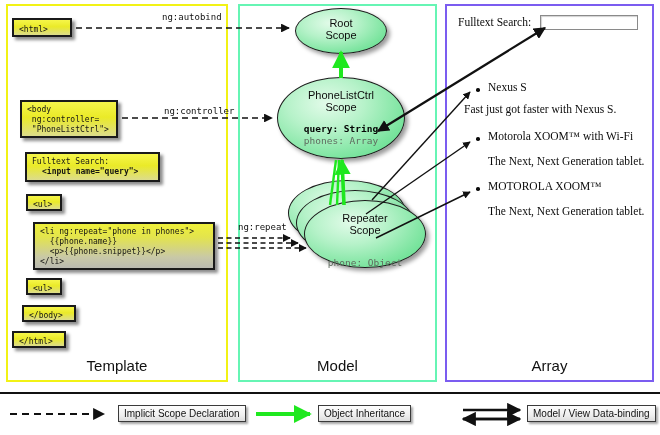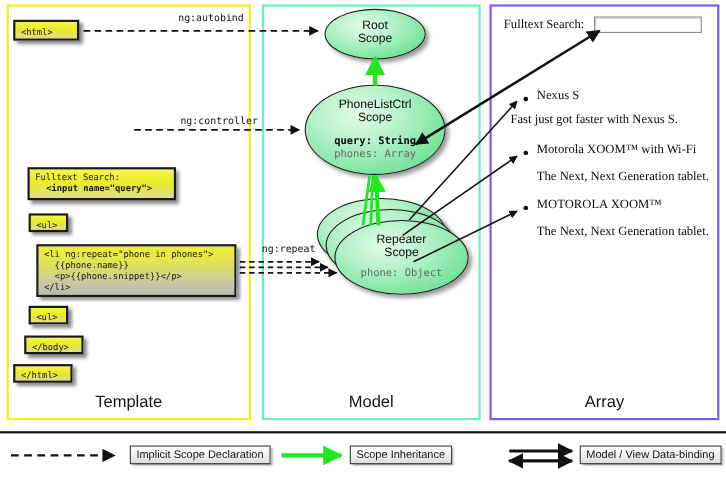--- a/index.html
+++ b/index.html
@@ -151,20 +151,23 @@
   </div>
   <div class="column" id="col-model">
     <div class="column-label">Model</div>
   </div>
   <div class="column" id="col-view">
     <div class="column-label">Array</div>
   </div>
 
   <div class="codebox" style="left:12px; top:18px; width:60px; height:19px; line-height:13px;">&lt;html&gt;</div>
 
+  <div class="codebox" style="left:20px; top:100px; width:98px; height:38px;">&lt;body
+ ng:controller=
+ "PhoneListCtrl"&gt;</div>
 
   <div class="codebox" style="left:25px; top:152px; width:135px; height:30px; white-space:normal;">
     <div>Fulltext Search:</div>
     <div style="font-weight:bold; padding-left:10px;">&lt;input name="query"&gt;</div>
   </div>
 
   <div class="codebox" style="left:26px; top:194px; width:36px; height:17px; line-height:12px;">&lt;ul&gt;</div>
 
   <div class="codebox grad2" style="left:33px; top:222px; width:182px; height:48px;">&lt;li ng:repeat="phone in phones"&gt;
   {{phone.name}}
@@ -187,21 +190,21 @@
     <div class="scope-title">Scope</div>
     <div class="scope-prop bold" style="margin-top:10px;">query: String</div>
     <div class="scope-prop dim">phones: Array</div>
   </div>
 
   <div class="scope" style="left:288px; top:180px; width:118px; height:66px;"></div>
   <div class="scope" style="left:296px; top:190px; width:118px; height:66px;"></div>
   <div class="scope" style="left:304px; top:200px; width:122px; height:68px; padding-top:11px;">
     <div class="scope-title">Repeater</div>
     <div class="scope-title">Scope</div>
-    <div class="scope-prop dim" style="margin-top:7px;">phone: Object</div>
+    <div class="scope-prop dim" style="margin-top:21px;">phone: Object</div>
   </div>
 
   <div class="view-body view-label" style="left:458px; top:16px;">Fulltext Search:</div>
   <input class="view-input" type="text" style="left: 540px; top: 15px; width: 98px; height: 15px;" placeholder="">
 
   <div class="view-bullet" style="left:476px; top:88px;"></div>
   <div class="view-body view-item-title" style="left:488px; top:81px;">Nexus S</div>
   <div class="view-body view-item-snippet" style="left:464px; top:103px;">Fast just got faster with Nexus S.</div>
 
   <div class="view-bullet" style="left:476px; top:137px;"></div>
@@ -252,16 +255,16 @@
     <line x1="10" y1="414" x2="104" y2="414" stroke="#111" stroke-width="2.2" stroke-dasharray="7,5" marker-end="url(#arrowBlack)"></line>
     <line x1="256" y1="414" x2="310" y2="414" stroke="#1fe81f" stroke-width="4" marker-end="url(#arrowGreen)"></line>
     <line x1="463" y1="410" x2="520" y2="410" stroke="#111" stroke-width="2.6" marker-end="url(#arrowBlack)"></line>
     <line x1="520" y1="419" x2="463" y2="419" stroke="#111" stroke-width="2.6" marker-end="url(#arrowBlack)"></line>
     <line x1="463" y1="419" x2="520" y2="419" stroke="#111" stroke-width="2.6" marker-end="url(#arrowBlack)"></line>
   </svg>
 
   <div id="legend-rule"></div>
 
   <div class="legend-box" style="left:118px; top:405px;">Implicit Scope Declaration</div>
-  <div class="legend-box" style="left:318px; top:405px;">Scope Inheritance</div>
+  <div class="legend-box" style="left:318px; top:405px;">Object Inheritance</div>
   <div class="legend-box" style="left:527px; top:405px;">Model / View Data-binding</div>
 
 </div>
 
 </body></html>

